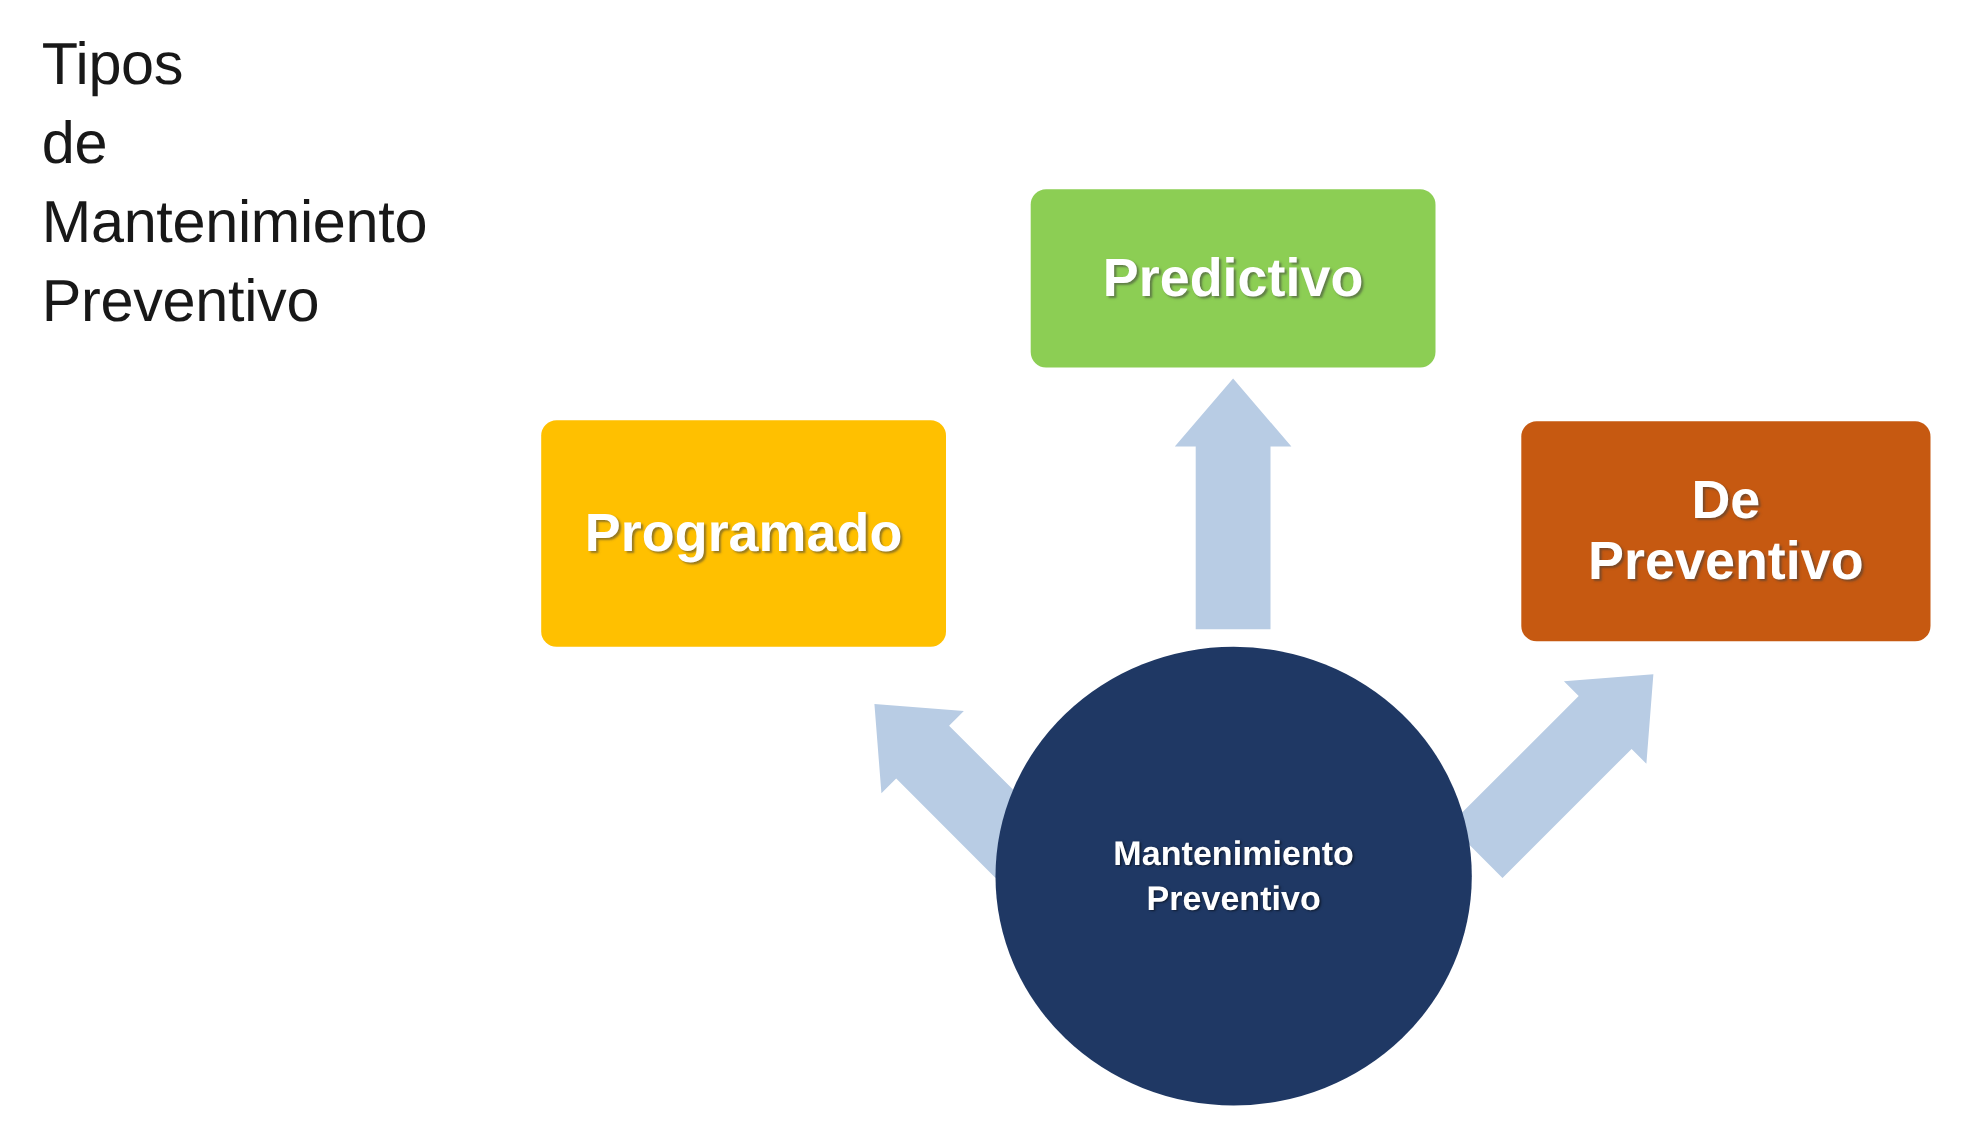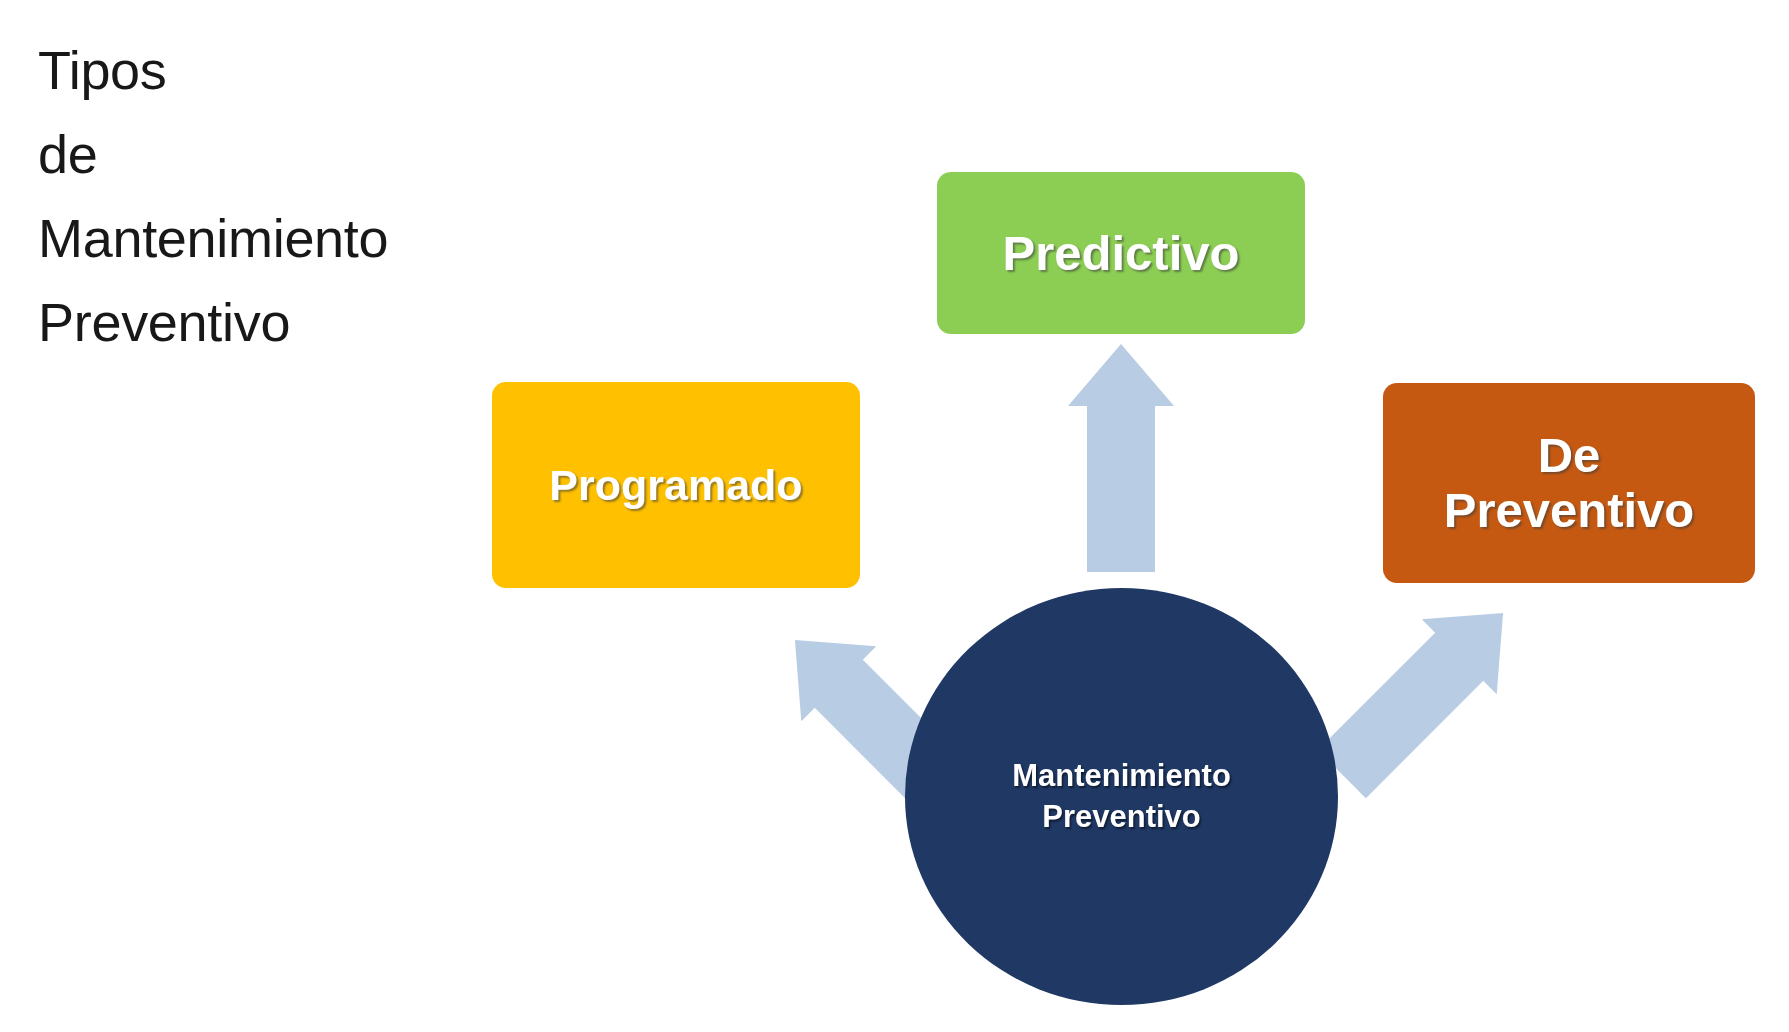--- a/index.html
+++ b/index.html
@@ -23,21 +23,21 @@
     left: 38px;
     top: 22px;
     width: 430px;
     color: #181818;
     font-size: 54px;
     font-weight: 300;
     line-height: 72px;
     letter-spacing: -0.3px;
     white-space: nowrap;
   }
-  #title-block .title-line { display: block; margin-top: 12px; }
+  #title-block .title-line { display: block; }
 
   
   #arrow-layer {
     position: absolute;
     left: 0;
     top: 0;
     width: 1789px;
     height: 1032px;
   }
 
@@ -64,21 +64,21 @@
     height: 162px;
     background: #8CCE54;
     font-size: 49px;
   }
   #box-programado {
     left: 492px;
     top: 382px;
     width: 368px;
     height: 206px;
     background: #FFC000;
-    font-size: 43px;
+    font-size: 49px;
   }
   #box-oportunidad {
     left: 1383px;
     top: 383px;
     width: 372px;
     height: 200px;
     background: #C65911;
     font-size: 49px;
   }
   #box-oportunidad .box-label { display: block; }

